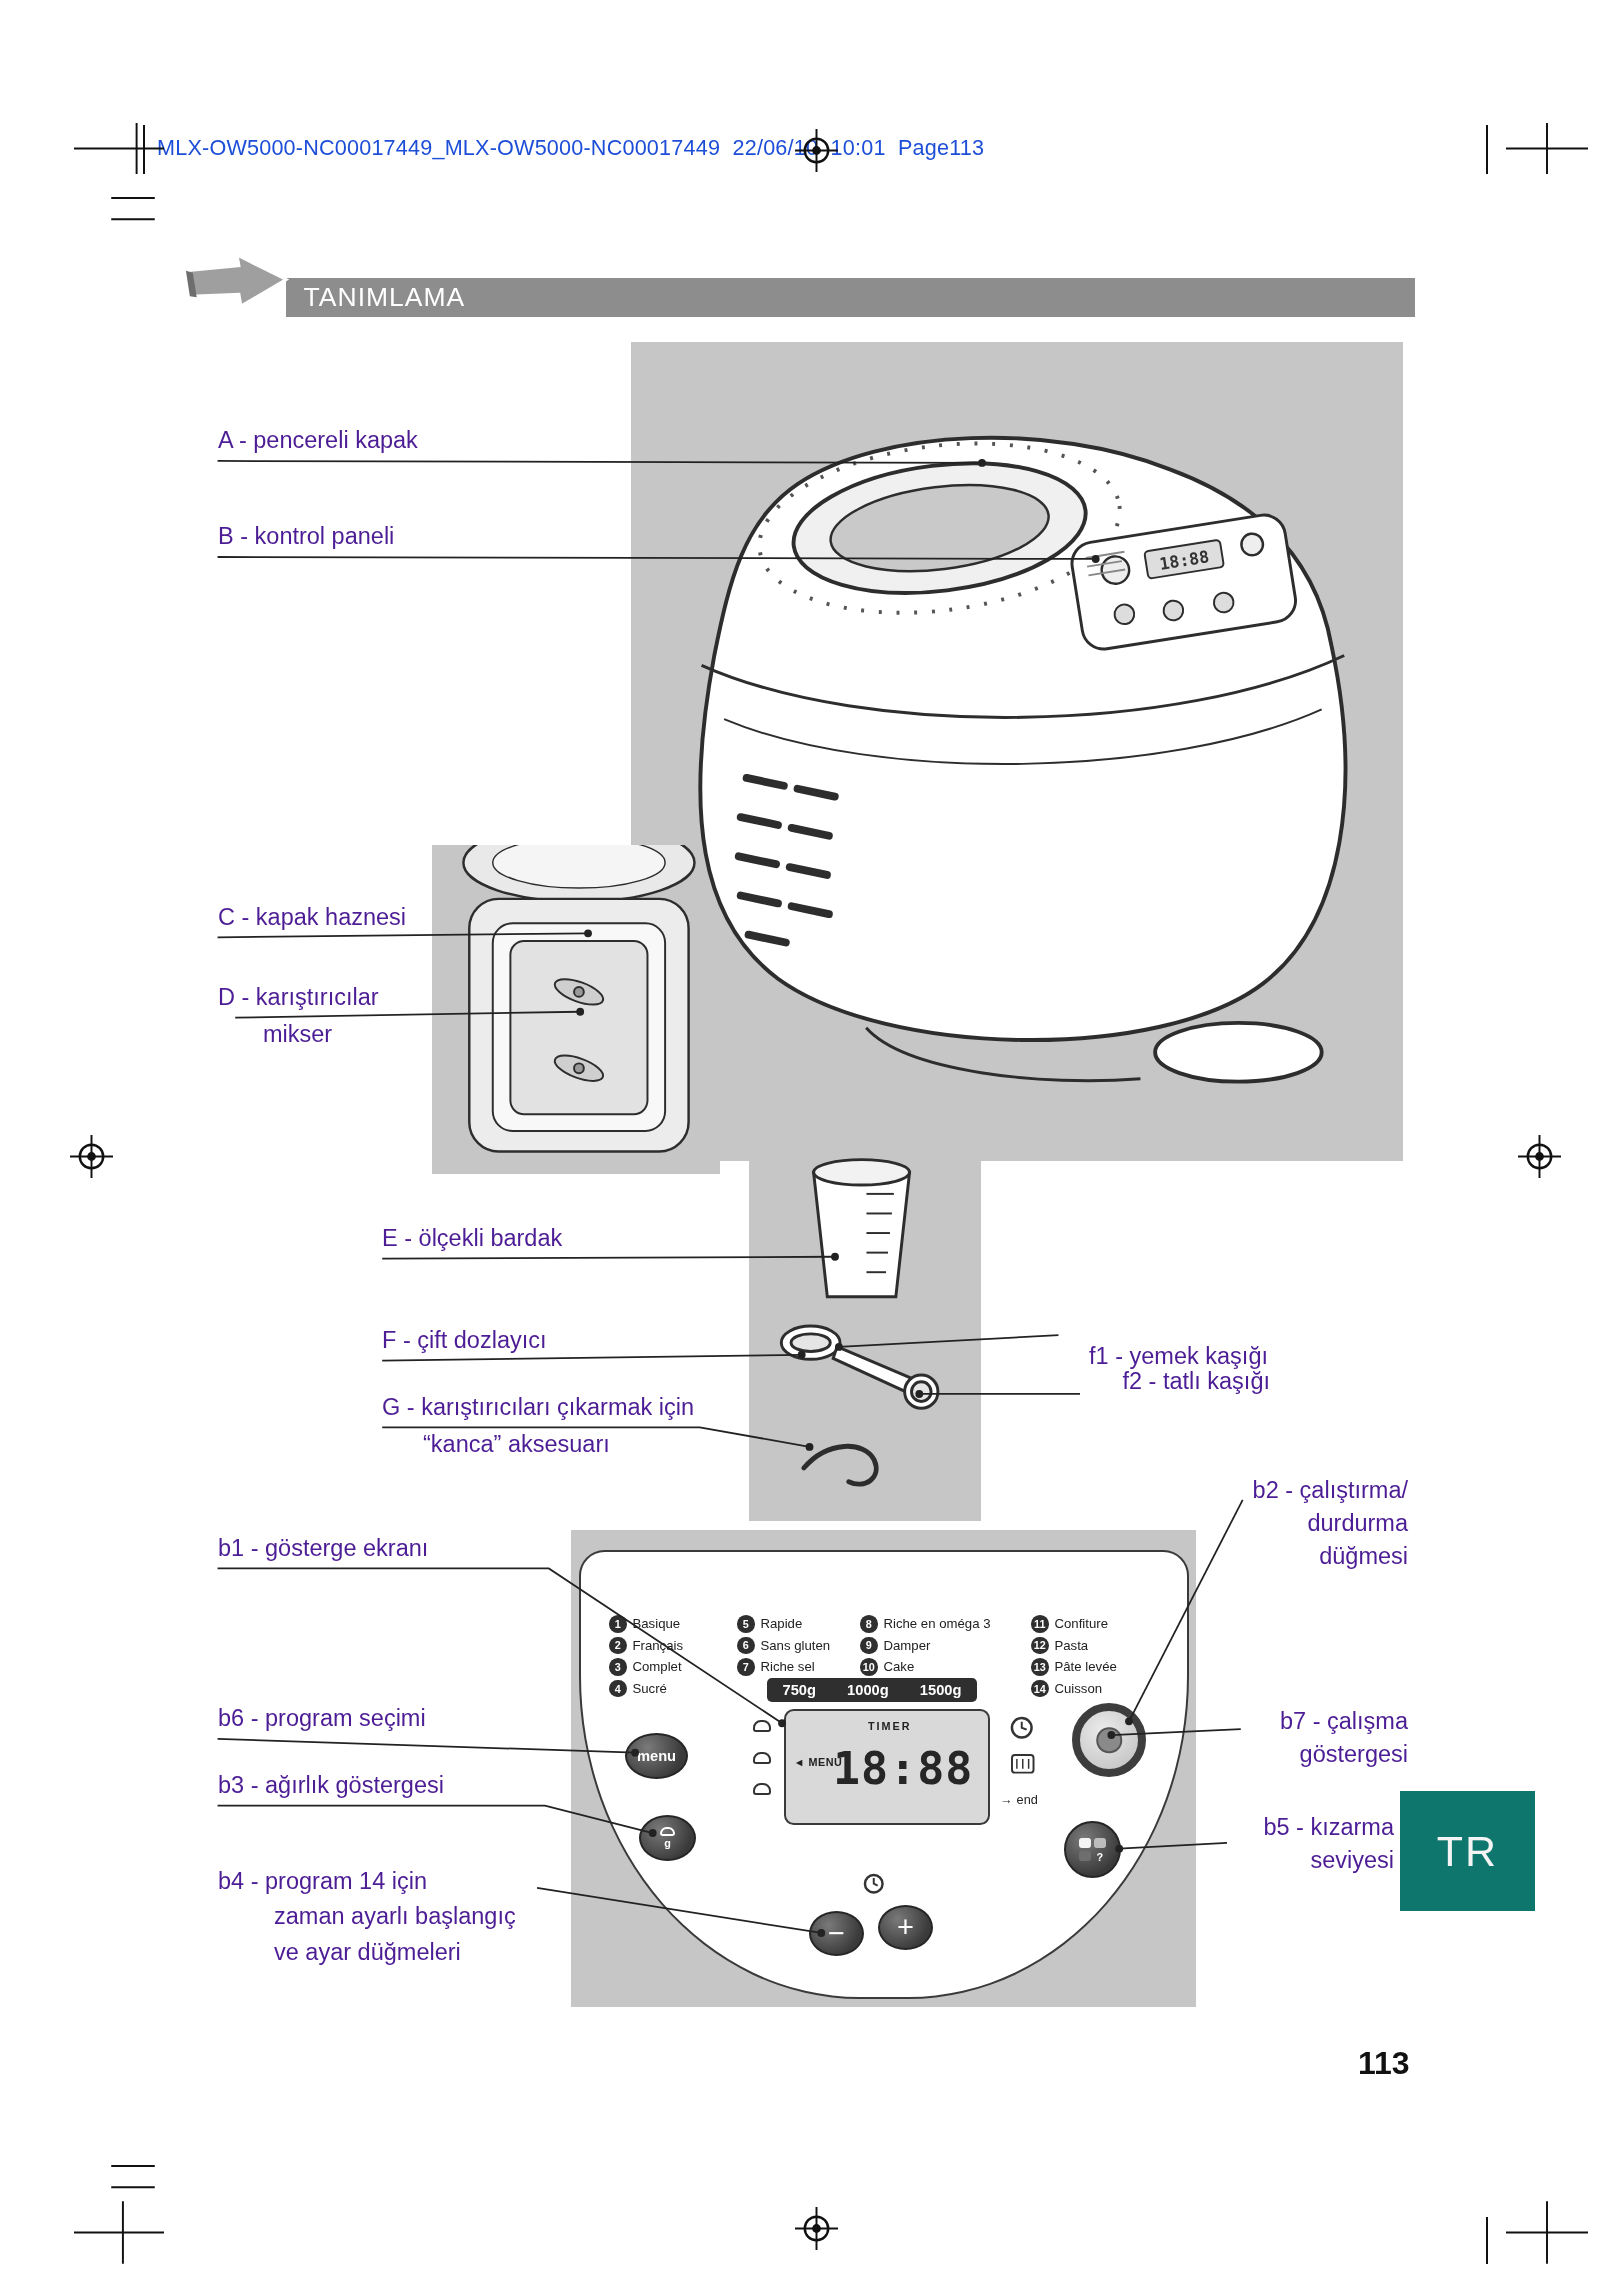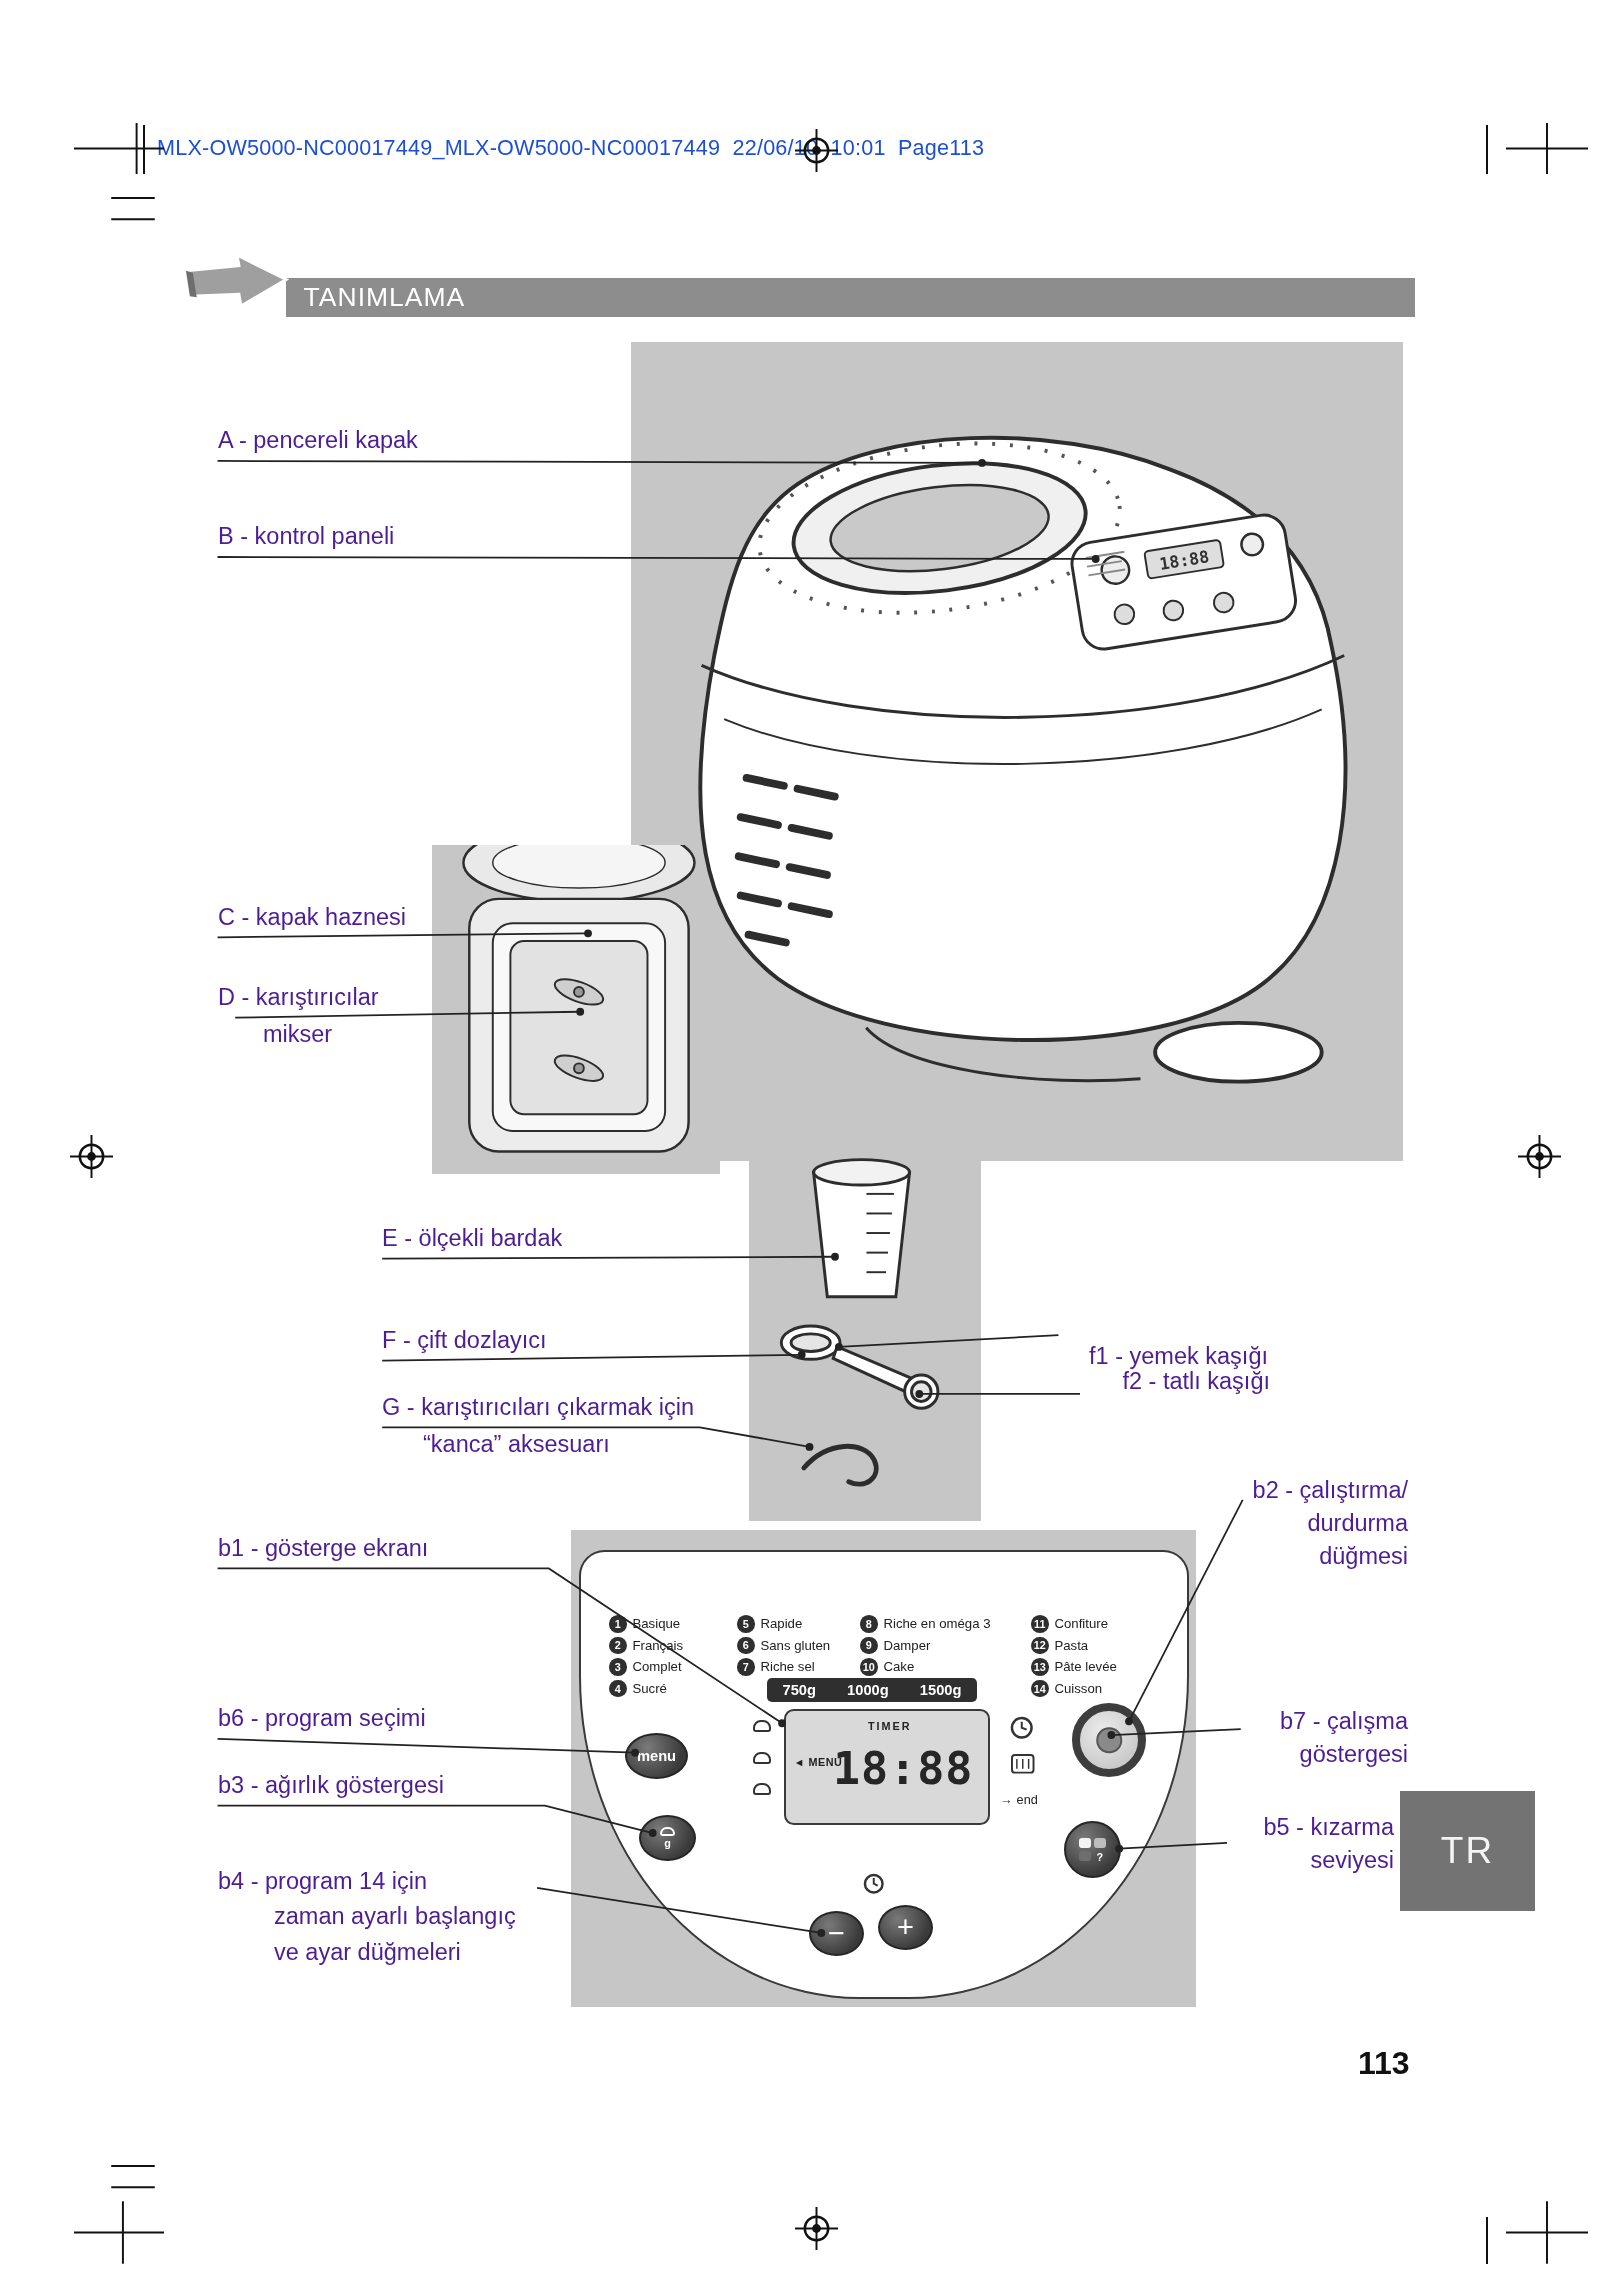--- a/index.html
+++ b/index.html
@@ -42,22 +42,22 @@
   .loaf { width:17.6px; height:11.8px; border:2.5px solid #333; border-radius:7.8px 7.8px 2.9px 2.9px; }
   .start-btn { position:absolute; left:501px; top:173px; width:74px; height:74px; border-radius:50%;
                border:8.8px solid #3d3d3d; background:radial-gradient(circle at 40% 35%, #ececec, #bdbdbd); z-index:5; }
   .start-inner { position:absolute; left:50%; top:50%; transform:translate(-50%,-50%); width:25.5px; height:25.5px;
                  border-radius:50%; background:#8a8a8a; border:2px solid #555; }
   .toast-grid { display:grid; grid-template-columns:11.8px 11.8px; gap:2.9px; align-items:center; }
   .toast-grid span { width:11.8px; height:9.8px; border-radius:2.9px; display:block; }
   .t1 { background:#f4f4f4; } .t2 { background:#bdbdbd; } .t3 { background:#6e6e6e; }
   .t-q { color:#fff; font-size:10.8px; font-weight:bold; width:11.8px; text-align:center; }
 
-  .tr-box { position:absolute; left:1400px; top:1791px; width:135px; height:120px; background:#737373;
-            color:#f4f4f4; display:flex; align-items:center; justify-content:center; font-size:37px;
+  .tr-box { position:absolute; left:1400px; top:1791px; width:135px; height:120px; background:#0f766e;
+            color:#f4f4f4; display:flex; align-items:center; justify-content:center; font-size:43px;
             letter-spacing:2px; z-index:3; }
   .page-num { position:absolute; left:1358px; top:2045px; font-size:32px; font-weight:bold; color:#111; z-index:3; }
 </style>
 </head>
 <body>
 
 <div class="page">
 
   <div class="header-text">MLX-OW5000-NC00017449_MLX-OW5000-NC00017449  22/06/10  10:01  Page113</div>
   <div class="abs" style="left:143px; top:125px; width:2px; height:49px; background:#111; z-index:3;"></div>

